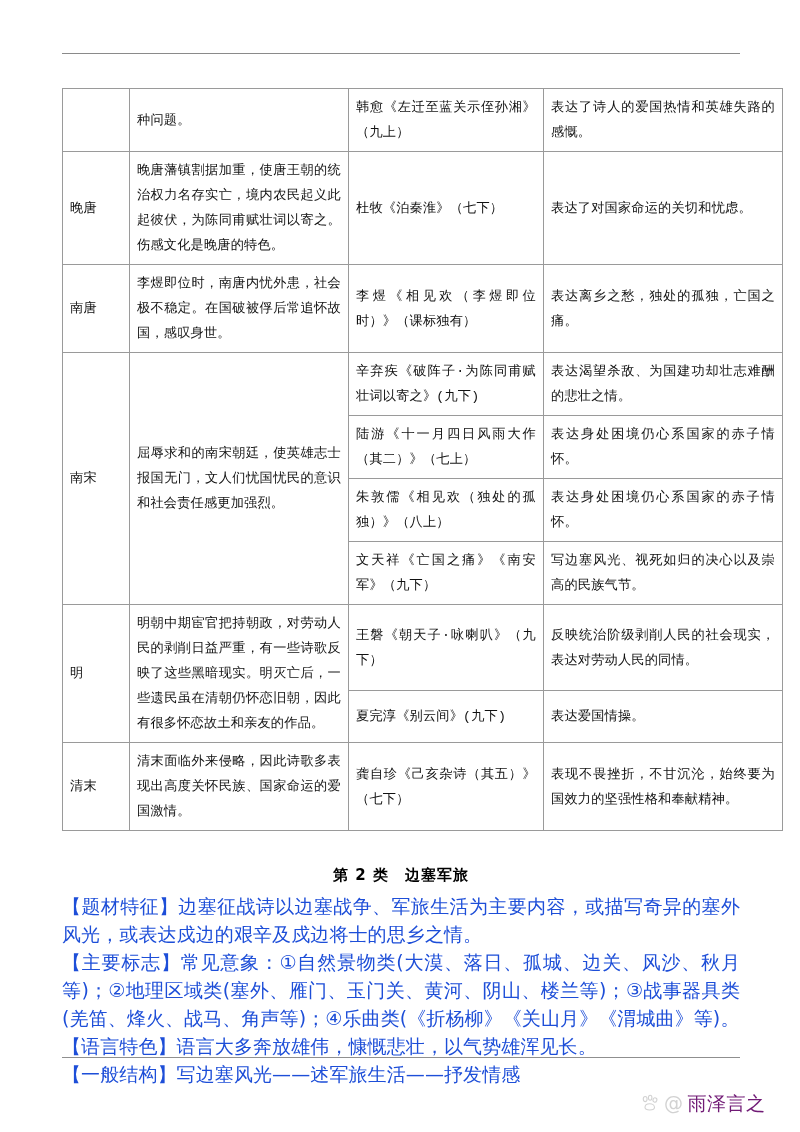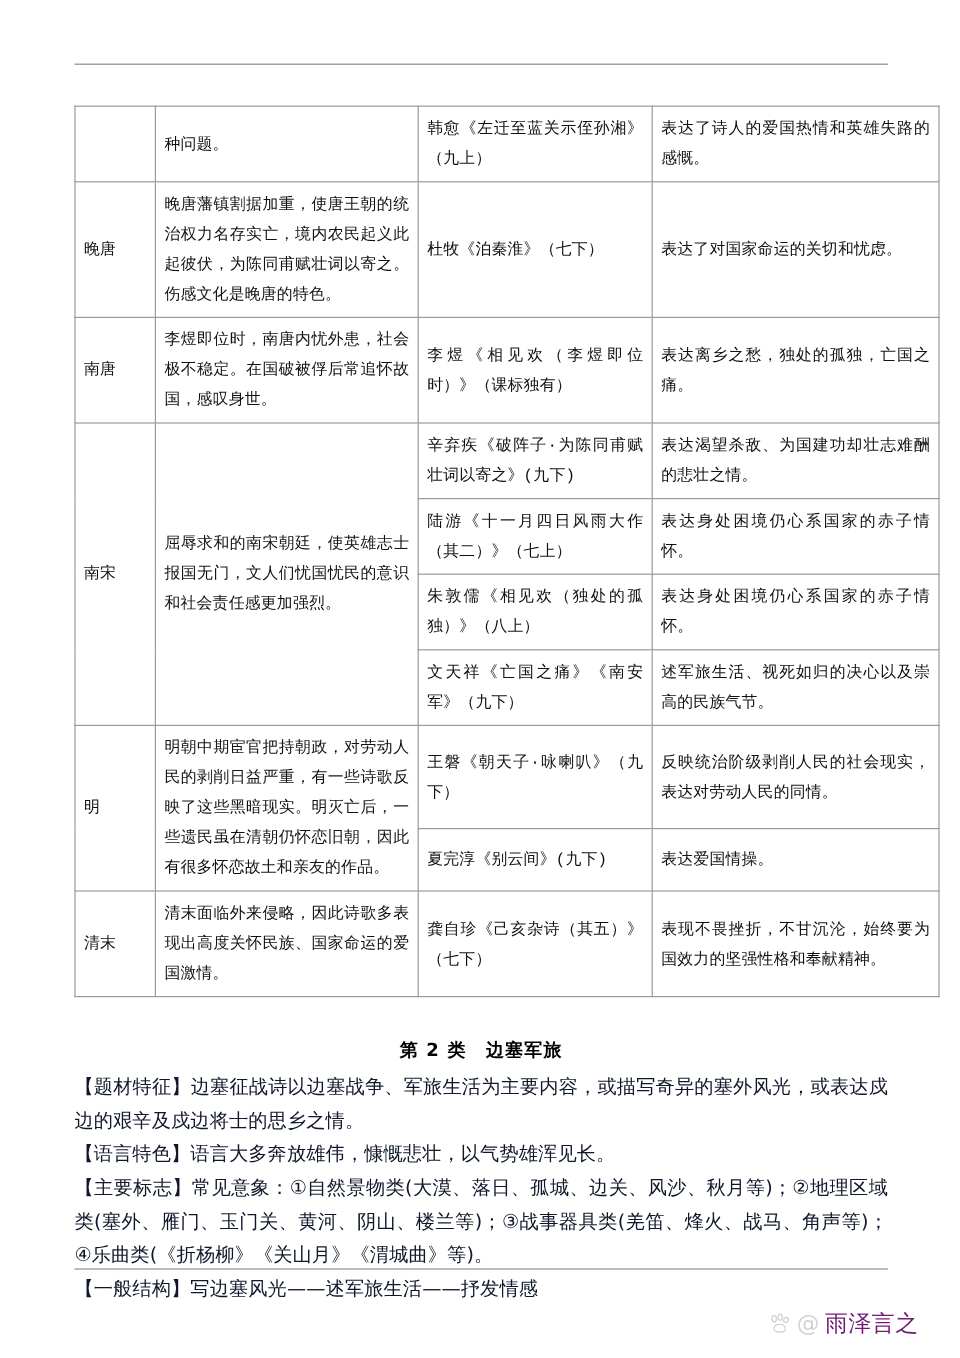--- a/index.html
+++ b/index.html
@@ -94,23 +94,23 @@
   .section-title {
     text-align: center;
     font-size: 15px;
     font-weight: bold;
     line-height: 26px;
     letter-spacing: 1px;
     color: #000;
     margin-bottom: 4px;
   }
   .para {
-    font-size: 16px;
+    font-size: 19px;
     line-height: 28px;
-    color: #0f172a;
+    color: #1d4ed8;
     text-align: justify;
     text-justify: inter-ideograph;
     word-break: break-all;
     letter-spacing: 0.1px;
   }
 
   
   .footer-rule {
     position: absolute;
     left: 62px;
@@ -184,21 +184,21 @@
         <tr>
           <td class="col-work">陆游《十一月四日风雨大作（其二）》（七上）</td>
           <td class="col-feel">表达身处困境仍心系国家的赤子情怀。</td>
         </tr>
         <tr>
           <td class="col-work">朱敦儒《相见欢（独处的孤独）》（八上）</td>
           <td class="col-feel">表达身处困境仍心系国家的赤子情怀。</td>
         </tr>
         <tr>
           <td class="col-work">文天祥《亡国之痛》《南安军》（九下）</td>
-          <td class="col-feel">述军旅生活、视死如归的决心以及崇高的民族气节。</td>
+          <td class="col-feel">写边塞风光、视死如归的决心以及崇高的民族气节。</td>
         </tr>
 
         <tr>
           <td class="col-era" rowspan="2">明</td>
           <td class="col-bg" rowspan="2">明朝中期宦官把持朝政，对劳动人民的剥削日益严重，有一些诗歌反映了这些黑暗现实。明灭亡后，一些遗民虽在清朝仍怀恋旧朝，因此有很多怀恋故土和亲友的作品。</td>
           <td class="col-work">王磐《朝天子·咏喇叭》（九下）</td>
           <td class="col-feel">反映统治阶级剥削人民的社会现实，表达对劳动人民的同情。</td>
         </tr>
         <tr>
           <td class="col-work">夏完淳《别云间》(九下)</td>
@@ -212,22 +212,22 @@
           <td class="col-feel">表现不畏挫折，不甘沉沦，始终要为国效力的坚强性格和奉献精神。</td>
         </tr>
 
       </tbody>
     </table>
   </div>
 
   <div class="section">
     <div class="section-title">第 2 类　边塞军旅</div>
     <div class="para">【题材特征】边塞征战诗以边塞战争、军旅生活为主要内容，或描写奇异的塞外风光，或表达戍边的艰辛及戍边将士的思乡之情。</div>
+    <div class="para">【主要标志】常见意象：①自然景物类(大漠、落日、孤城、边关、风沙、秋月等)；②地理区域类(塞外、雁门、玉门关、黄河、阴山、楼兰等)；③战事器具类(羌笛、烽火、战马、角声等)；④乐曲类(《折杨柳》《关山月》《渭城曲》等)。</div>
     <div class="para">【语言特色】语言大多奔放雄伟，慷慨悲壮，以气势雄浑见长。</div>
-    <div class="para">【主要标志】常见意象：①自然景物类(大漠、落日、孤城、边关、风沙、秋月等)；②地理区域类(塞外、雁门、玉门关、黄河、阴山、楼兰等)；③战事器具类(羌笛、烽火、战马、角声等)；④乐曲类(《折杨柳》《关山月》《渭城曲》等)。</div>
     <div class="para">【一般结构】写边塞风光——述军旅生活——抒发情感</div>
   </div>
 
   <div class="footer-rule"></div>
 
   <div class="watermark">
     <span class="paw">
       <svg viewBox="0 0 24 24" width="20" height="20" aria-hidden="true">
         <ellipse cx="6.2" cy="7.2" rx="2.3" ry="3.1" fill="none" stroke="#d2d2d2" stroke-width="1.3"></ellipse>
         <ellipse cx="12.2" cy="5.6" rx="2.1" ry="3.0" fill="none" stroke="#d2d2d2" stroke-width="1.3"></ellipse>

